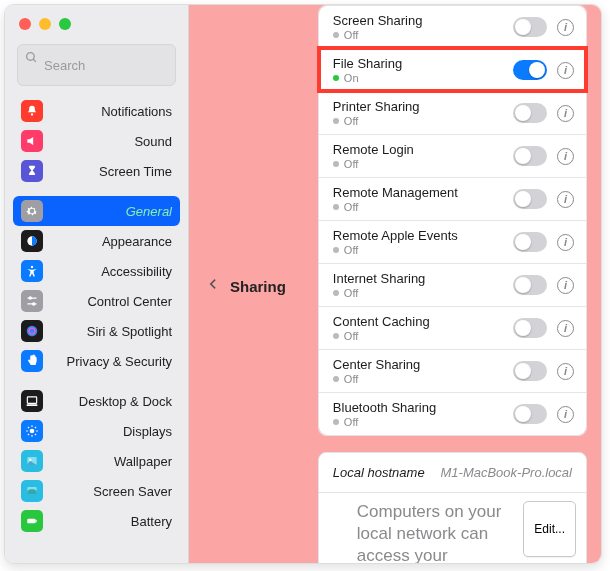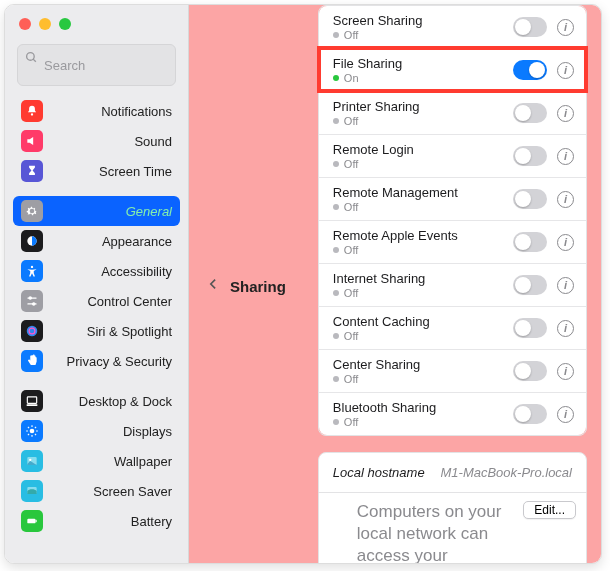--- a/index.html
+++ b/index.html
@@ -41,21 +41,21 @@
     .switch { width:34px; height:20px; border-radius:10px; background:#d3d3d7; position:relative; cursor:pointer; }
     .switch::after { content:""; position:absolute; width:16px; height:16px; border-radius:50%; background:#fff; top:2px; left:2px; box-shadow:0 1px 2px rgba(0,0,0,0.25); transition:left .15s; }
     .switch.on { background:#0a7aff; }
     .switch.on::after { left:16px; }
     .info { width:17px; height:17px; border-radius:50%; border:1.5px solid #8a8a8e; color:#8a8a8e; font-size:11px; font-weight:600; display:flex; align-items:center; justify-content:center; cursor:pointer; font-style: italic;}
     .hostrow { display:flex; align-items:center; padding:12px 14px; background:#fff; border:1px solid #e3e3e5; border-radius:8px 8px 0 0; margin-top:16px; font-size:13px;font-style:italic; }
     .hostrow .hn { flex:1; color:#1c1c1e; }
     .hostrow .hv { color:#8a8a8e; }
     .footer { display:flex; align-items:flex-start; background:#fff; border:1px solid #e3e3e5; border-top:none; border-radius: 0 0 8px 8px; padding: 8px 10px 10px 14px; }
     .footer p { flex:1; font-size:17px; color:#8a8a8e; line-height:1.3; padding-right:10px;margin-left:24px; }
-    .footer button { background:#fff; border:1px solid #c9c9cd; border-radius:5px; padding:1px 10px; font-size:12px; cursor:pointer; box-shadow: 0 1px 1px rgba(0,0,0,0.05); }
+    .footer button { background:#fff; border:1px solid #c9c9cd; border-radius:5px; padding:20px 10px; font-size:12px; cursor:pointer; box-shadow: 0 1px 1px rgba(0,0,0,0.05); }
   </style>
 </head>
 <body>
 
 <div class="window">
   <aside class="sidebar">
     <div class="traffic">
       <span class="tl-close"></span>
       <span class="tl-min"></span>
       <span class="tl-max"></span>

